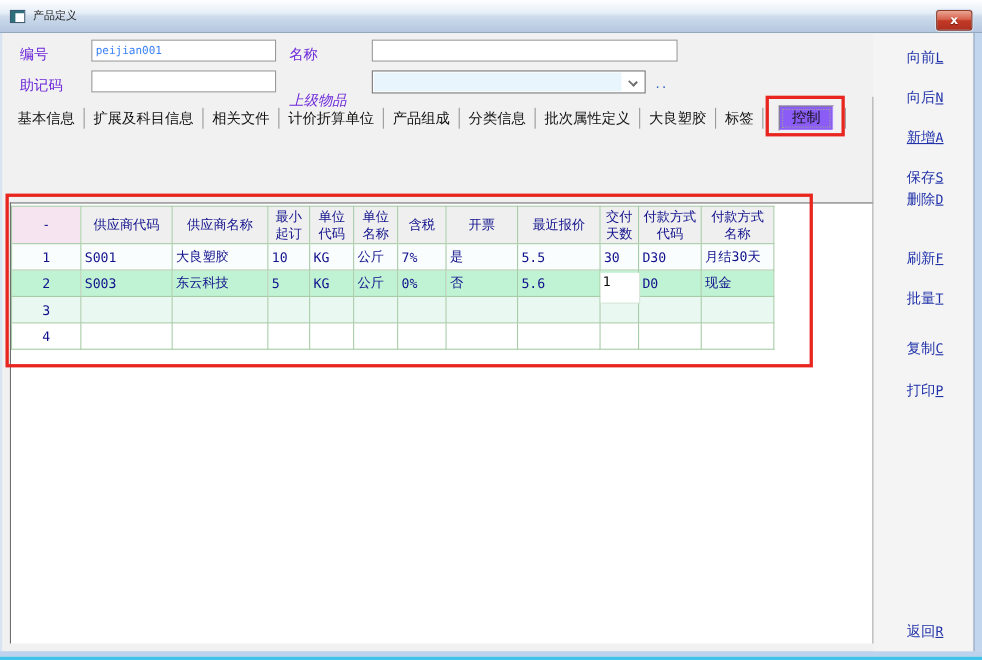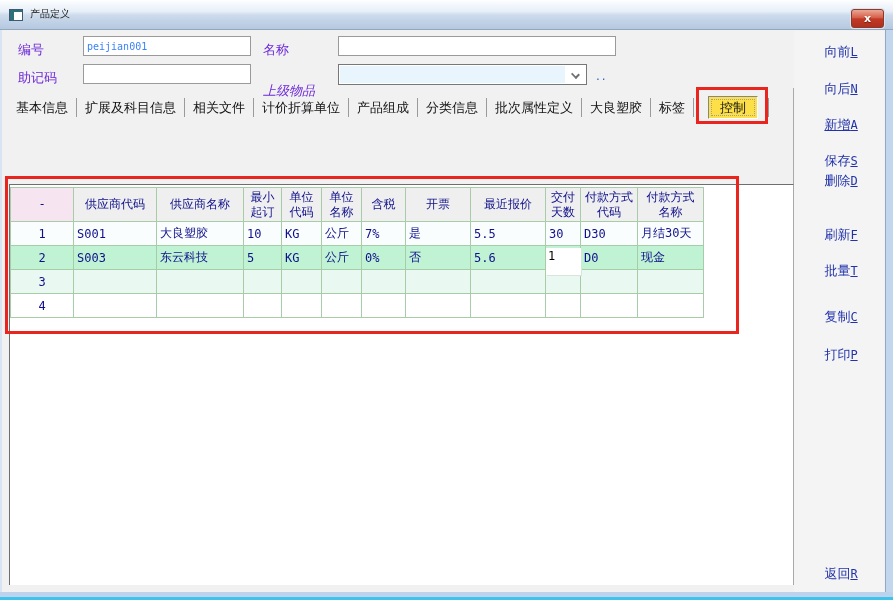--- a/index.html
+++ b/index.html
@@ -45,21 +45,21 @@
     border-right:2px solid #707070; border-bottom:2px solid #707070;
     transform:rotate(45deg) scale(1,0.8);
   }
   .browse { position:absolute; left:596px; top:69px; font-size:12px; color:#3060C0; letter-spacing:2px; }
   
   .tabstrip { position:absolute; left:8px; top:94px; height:27px; display:flex; align-items:center; }
   .tab { font-size:13px; color:#111; padding:0 8px; white-space:nowrap; }
   .tab-sep { width:1px; height:19px; background:#9A9A9A; }
   .tab-active-box {
     margin-left:14px; width:50px; height:23px; line-height:21px; text-align:center;
-    font-size:13px; color:#111; background:#fde047;
+    font-size:13px; color:#111; background:#8b5cf6;
     border:1px solid; border-color:#868686 #FFF #FFF #868686;
     outline:1px dotted #A0A0A0; outline-offset:-4px;
   }
   
   .nav-panel-bg { position:absolute; left:794px; top:31px; width:90px; height:561px; background:#F4F4F4; }
   .content-panel {
     position:absolute; left:9px; top:184px; width:785px; height:401px;
     background:#FFF; border-top:1px solid #6E6E6E; border-left:1px solid #6E6E6E;
     border-right:1px solid #A9A9A9;
   }

